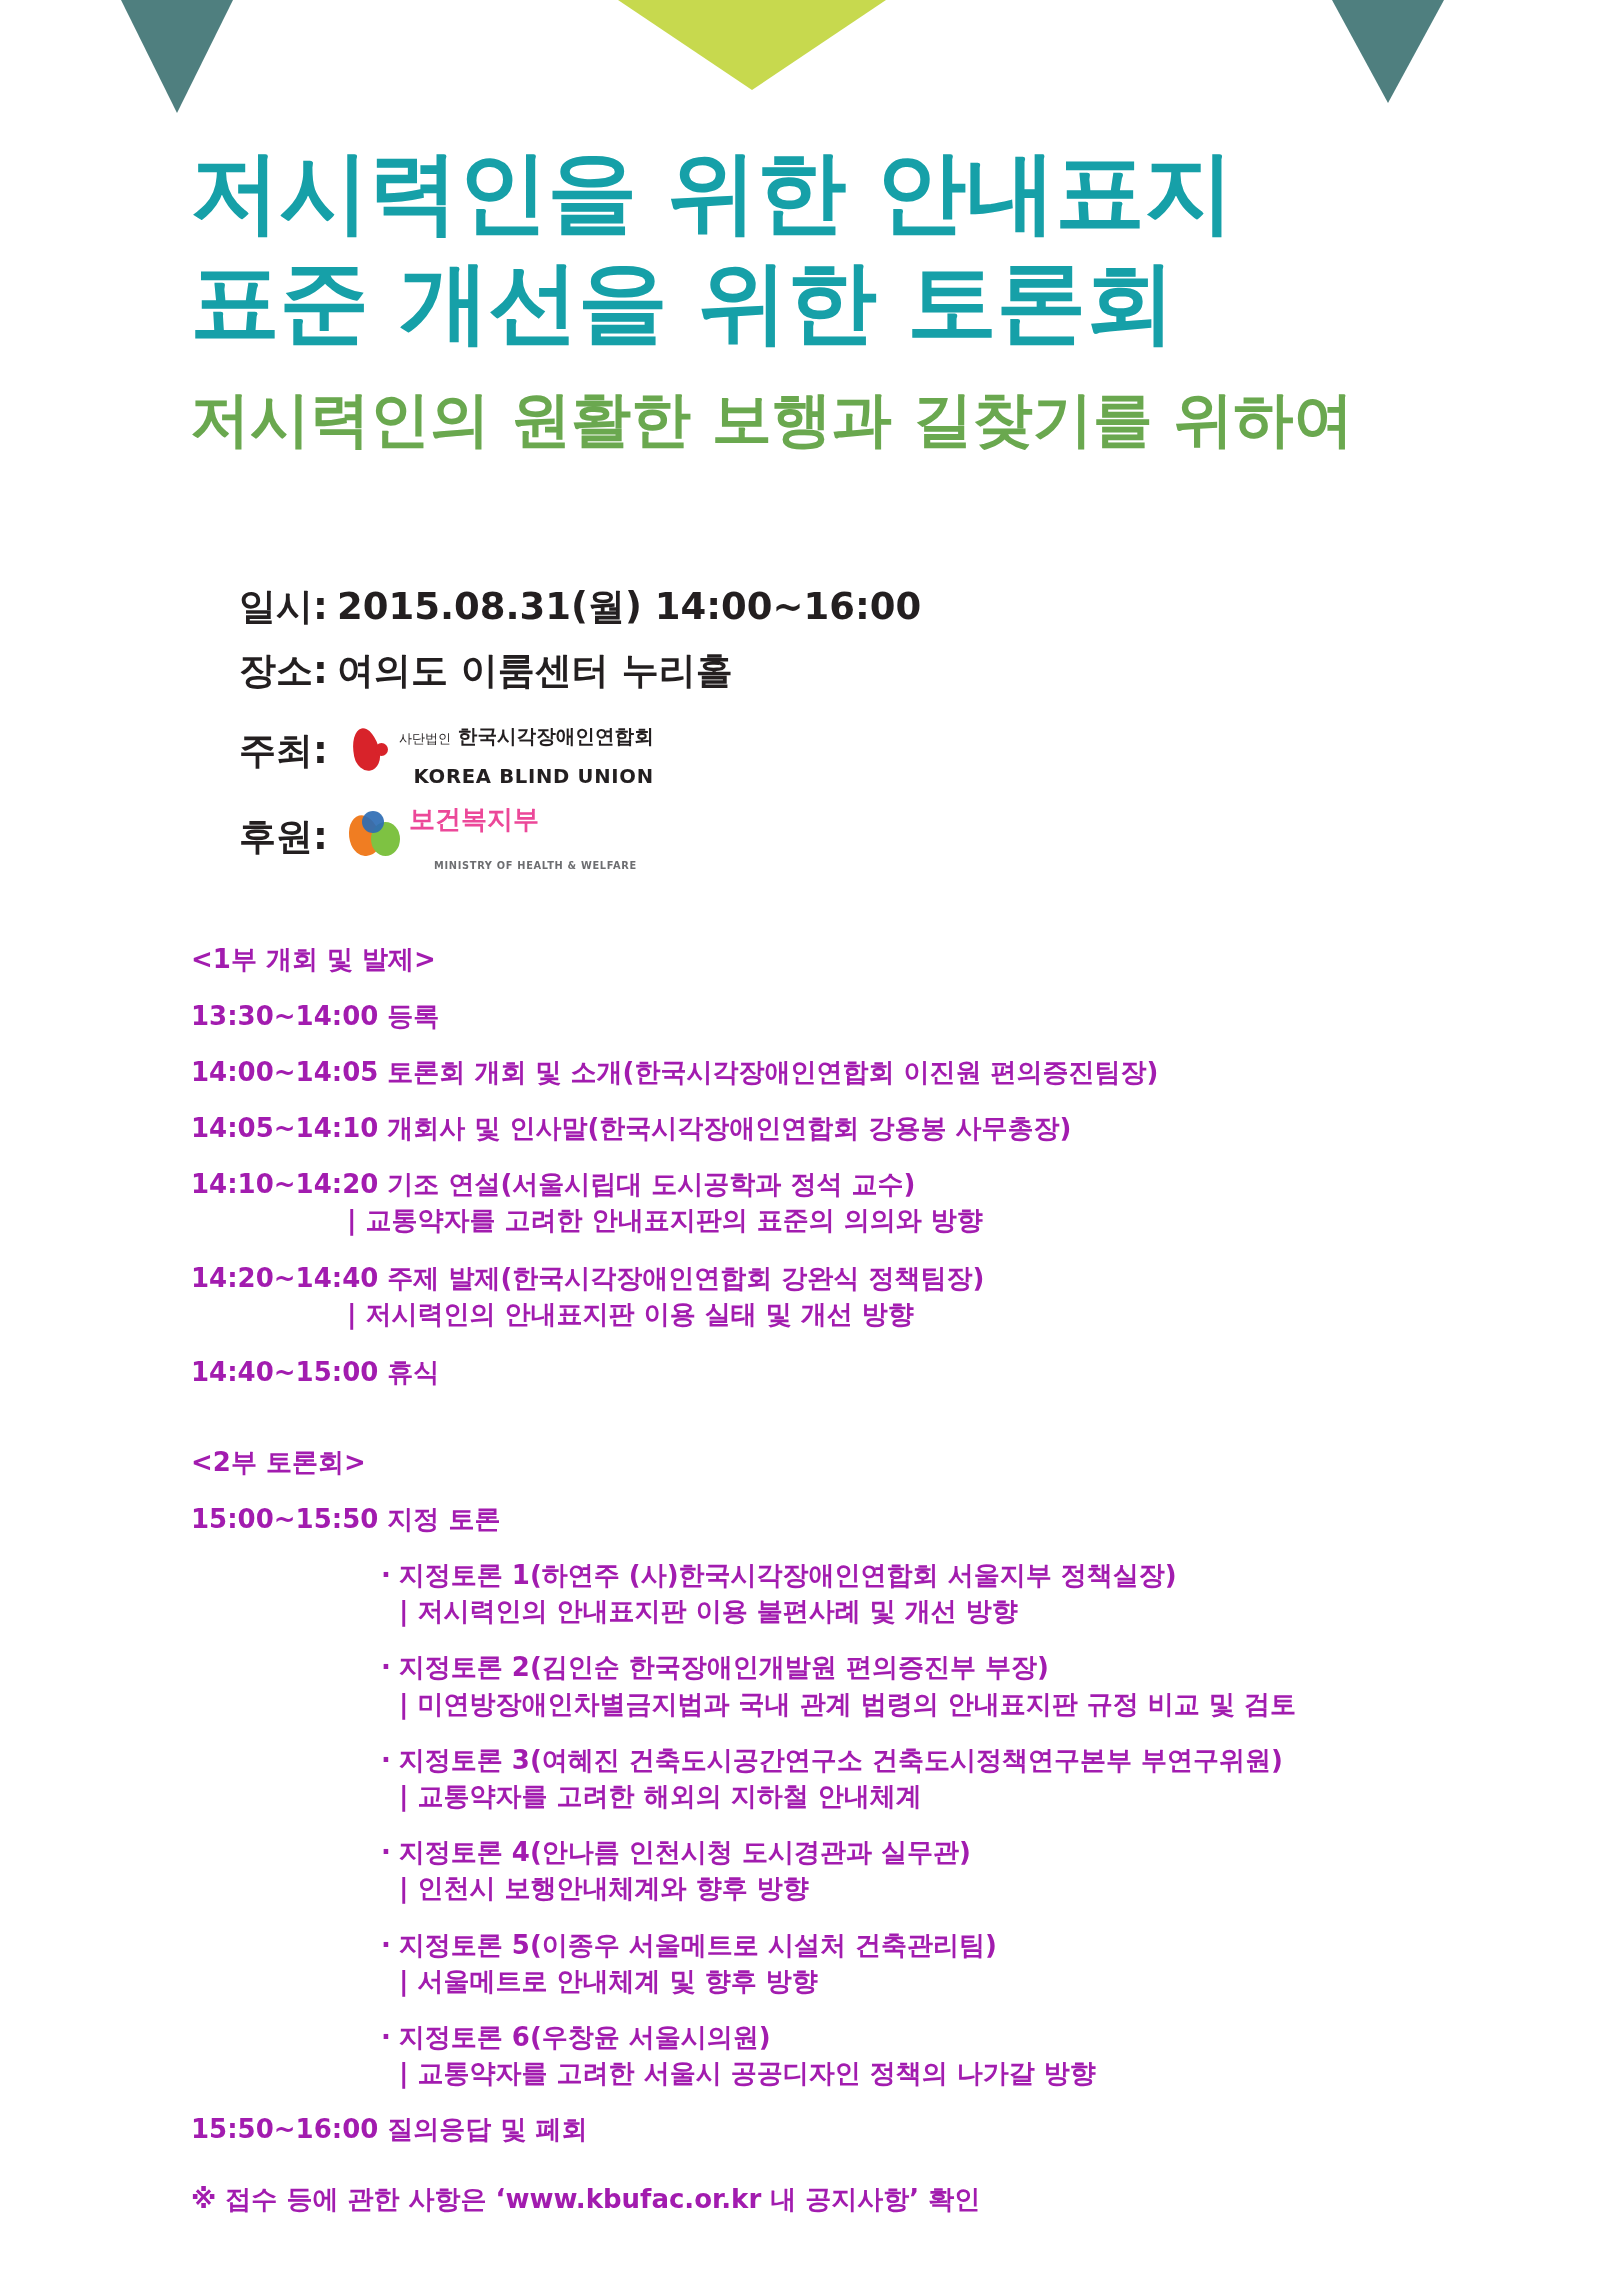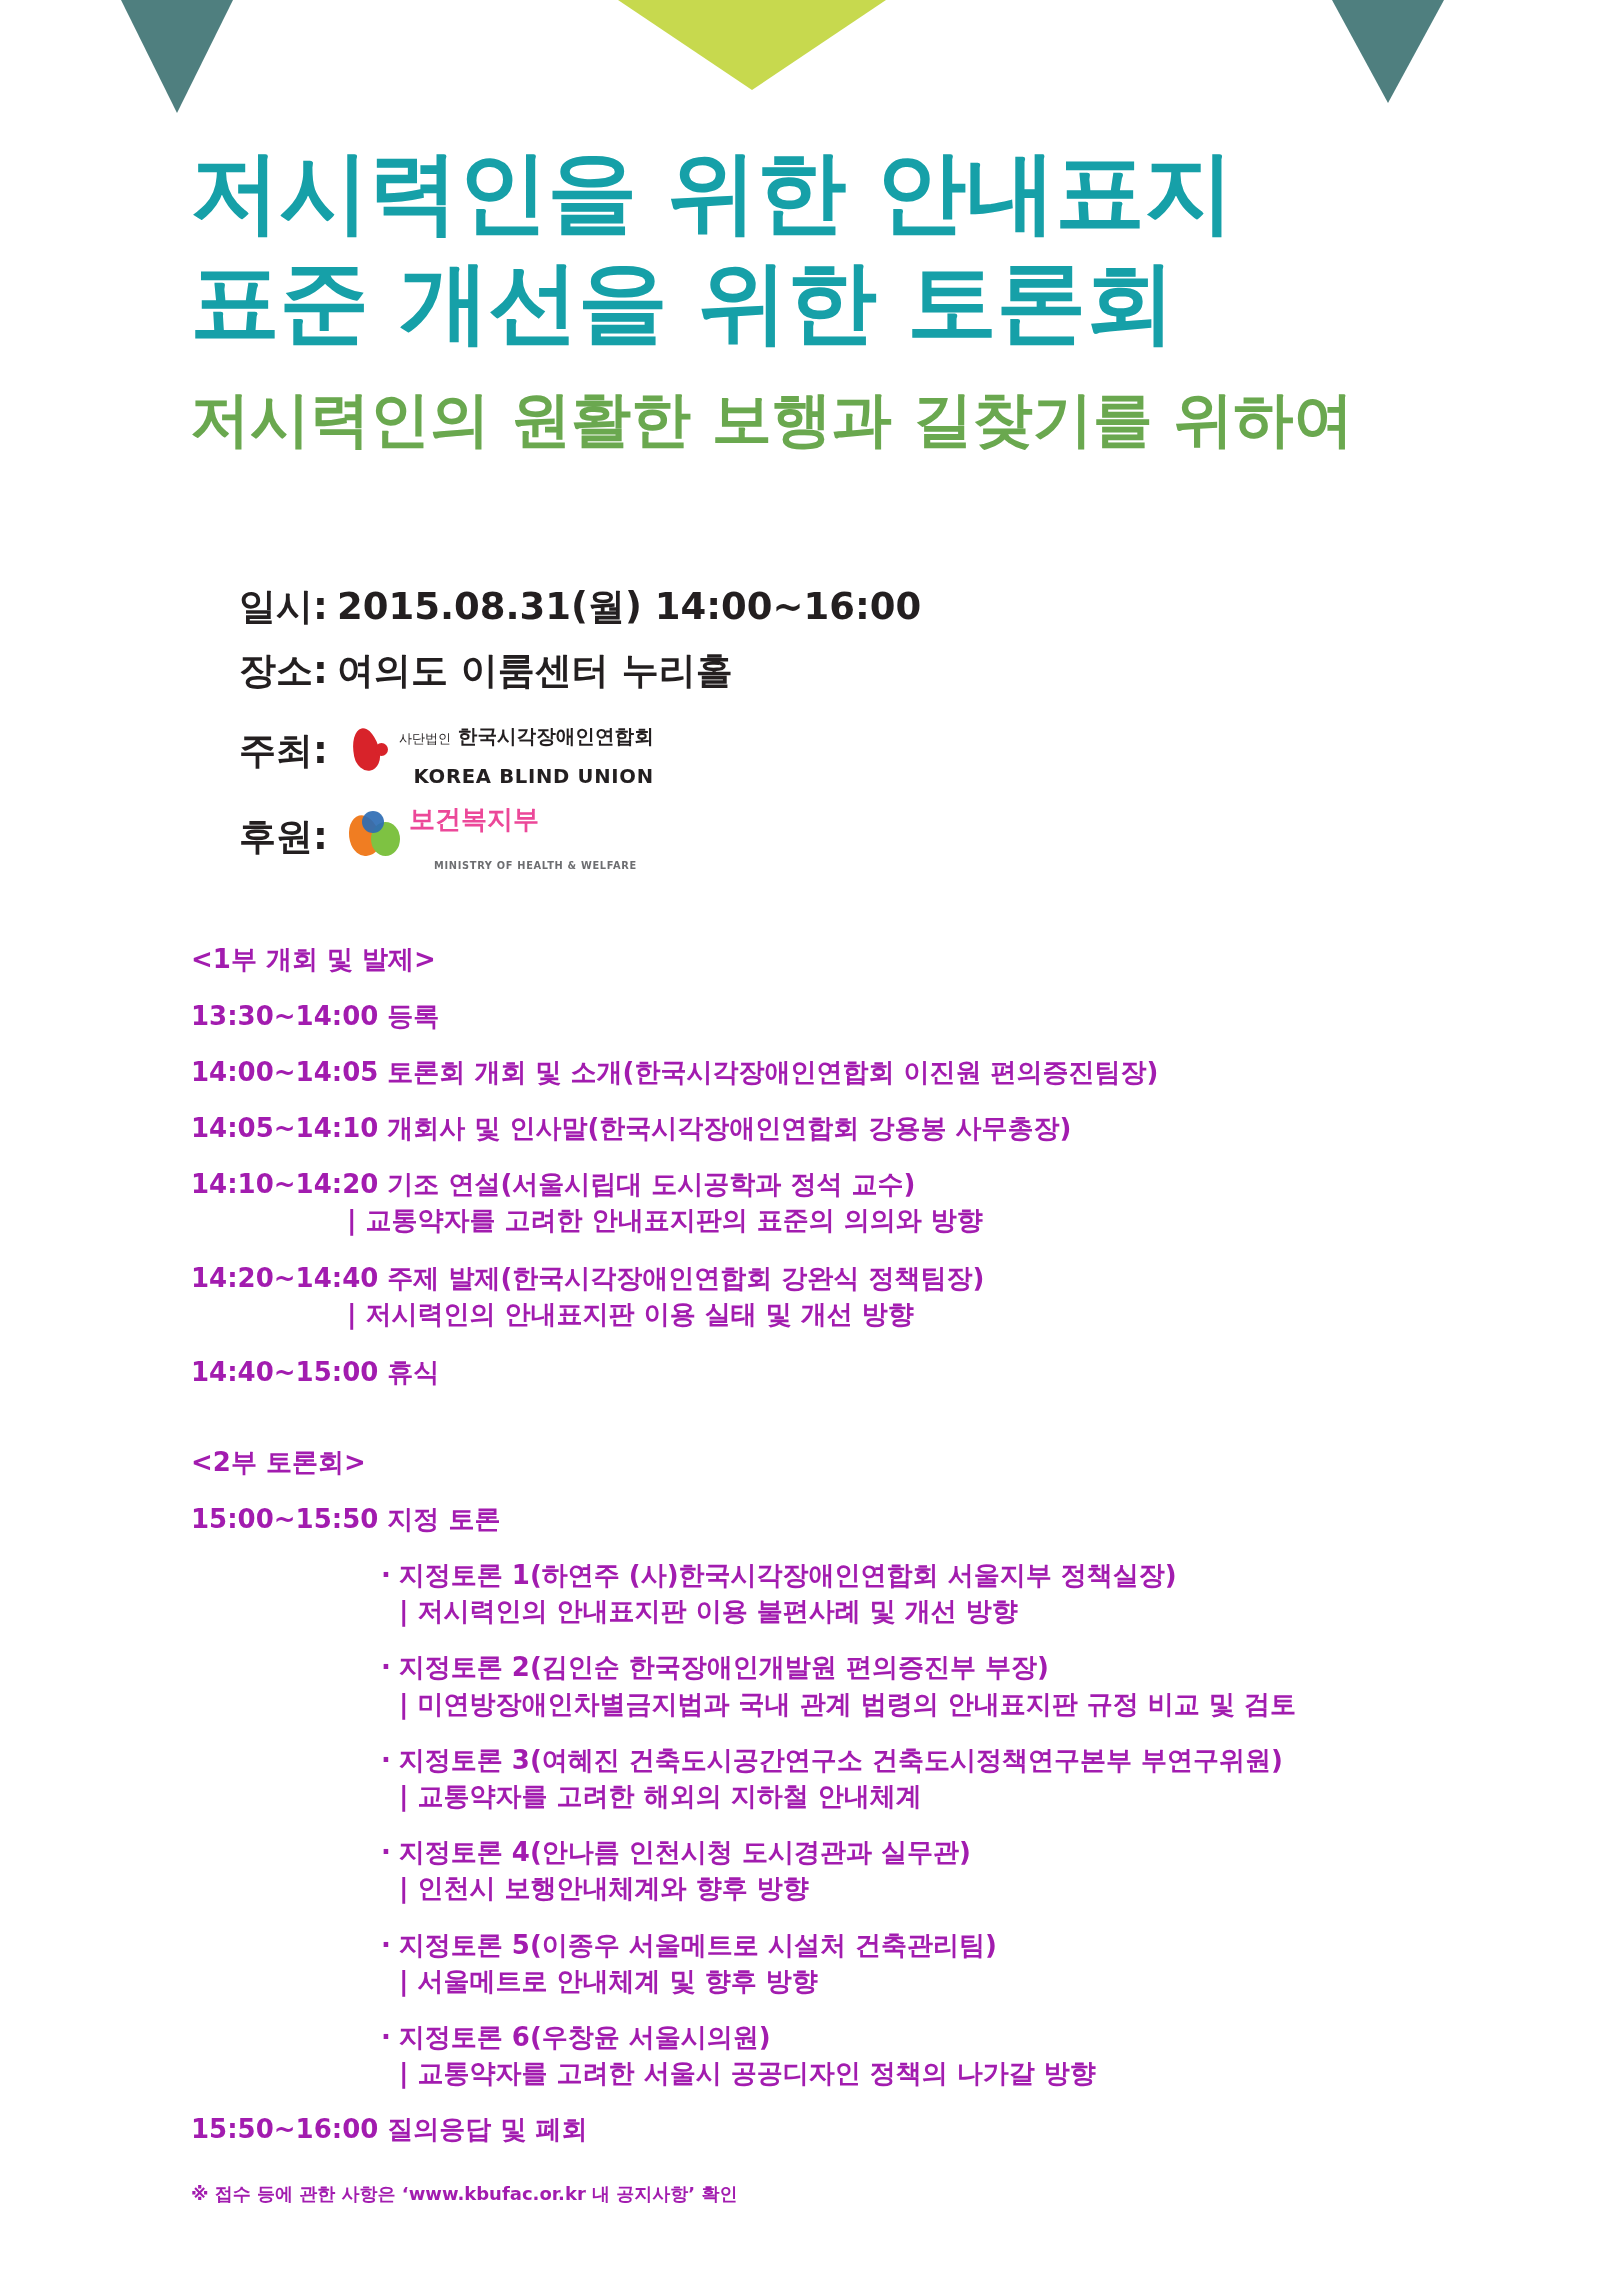--- a/index.html
+++ b/index.html
@@ -232,21 +232,21 @@
   }
   .b-line .bdot { margin-right: 7.9px; }
   .b-sub {
     padding-left: 208px;
     line-height: 1.45;
     white-space: nowrap;
   }
 
   .note {
     margin-top: 35px;
-    font-size: 18px;
+    font-size: 26px;
     font-weight: bold;
     white-space: nowrap;
   }
 </style>
 </head>
 <body>
 
 <div class="deco-layer">
   <div class="tri tri-left"></div>
   <div class="tri tri-center"></div>

